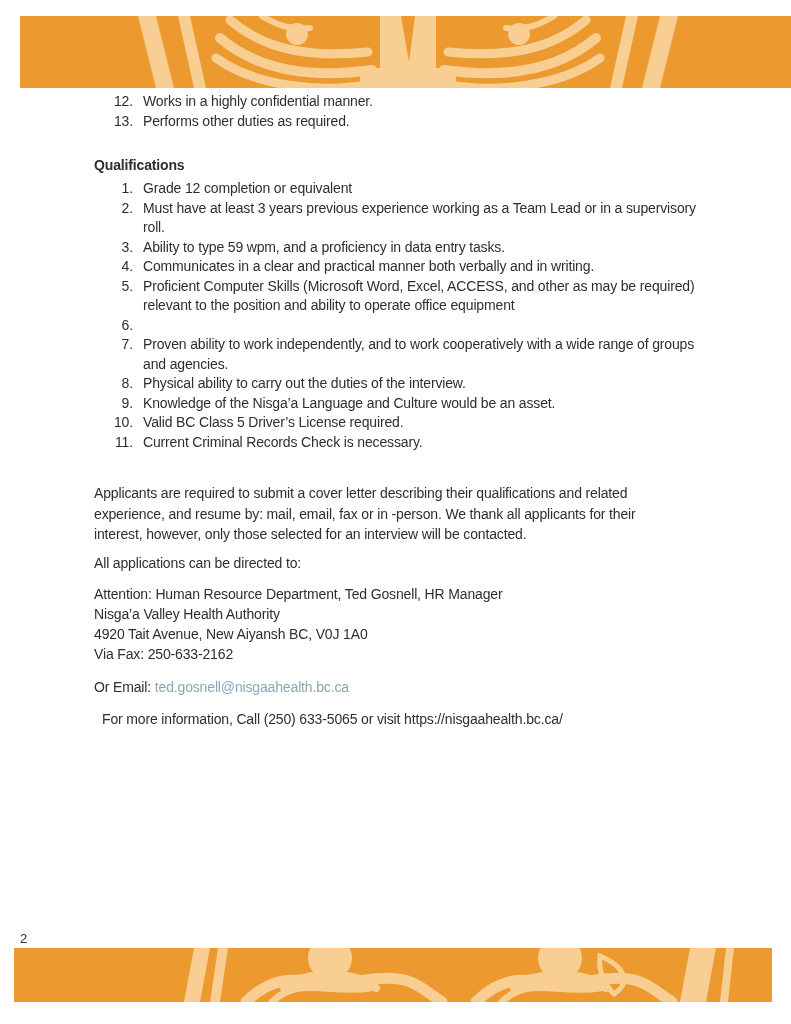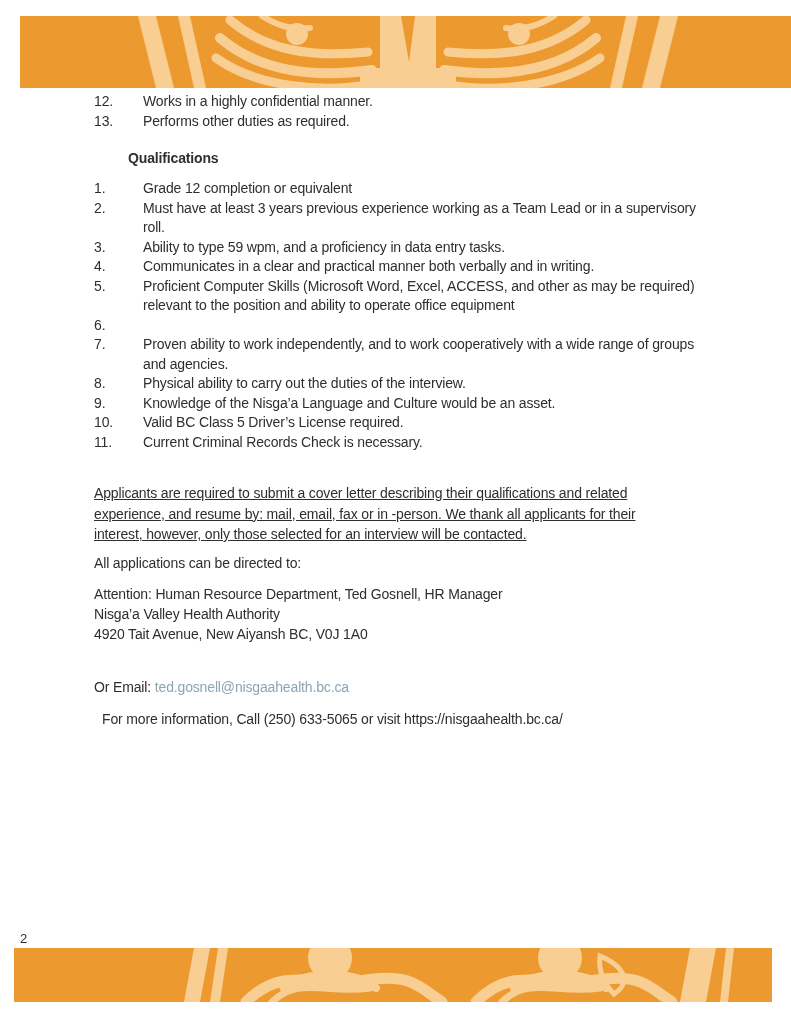--- a/index.html
+++ b/index.html
@@ -8,30 +8,30 @@
     background:#ffffff; overflow:hidden;
     font-family:"Liberation Sans", sans-serif;
     color:#2f2e2c; font-size:14px; letter-spacing:-0.15px;
   }
   .band { position:absolute; display:block; }
   .band-top { left:20px; top:16px; width:771px; height:72px; }
   .band-bottom { left:14px; top:948px; width:758px; height:54px; }
 
   .block { position:absolute; left:94px; }
   .duties-block { top:92px; }
-  .heading { top:150px; font-weight:bold;margin-left:34px; }
+  .heading { top:157px; font-weight:bold; }
   .quals-block { top:179px; }
-  .para1 { top:483px; width:620px;text-decoration:underline; }
+  .para1 { top:483px; width:620px; }
   .directed { top:555px; }
   .contact-block { top:584px; }
   .email-line { top:677px; }
   .moreinfo { top:709px;margin-left:8px; }
 
   .li { display:flex; line-height:19.5px; }
-  .li .num { flex:0 0 39px; width:39px; }
+  .li .num { flex:0 0 39px; width:39px; text-align:right; }
   .li .txt { margin-left:10px; }
 
   .pline { line-height:20.5px; }
   .cline { line-height:20px; }
 
   .email-link {
     color:#8BA6B4; cursor:pointer;
   }
   .pagenum {
     position:absolute; left:20px; top:931px; font-size:13px; letter-spacing:0;
@@ -136,20 +136,21 @@
     <div class="pline">experience, and resume by: mail, email, fax or in -person.  We thank all applicants for their</div>
     <div class="pline">interest, however, only those selected for an interview will be contacted.</div>
   </div>
 
   <div class="block directed">All applications can be directed to:</div>
 
   <div class="block contact-block">
     <div class="cline">Attention: Human Resource Department, Ted Gosnell, HR Manager</div>
     <div class="cline">Nisga’a Valley Health Authority</div>
     <div class="cline">4920 Tait Avenue, New Aiyansh BC, V0J 1A0</div>
+    <div class="cline">Via Fax: 250-633-2162</div>
   </div>
 
   <div class="block email-line cline">
     <span>Or Email:</span>
     <span> </span>
     <a class="email-link">ted.gosnell@nisgaahealth.bc.ca</a>
   </div>
 
   <div class="block moreinfo cline">For more information, Call (250) 633-5065 or visit https://nisgaahealth.bc.ca/</div>
 

